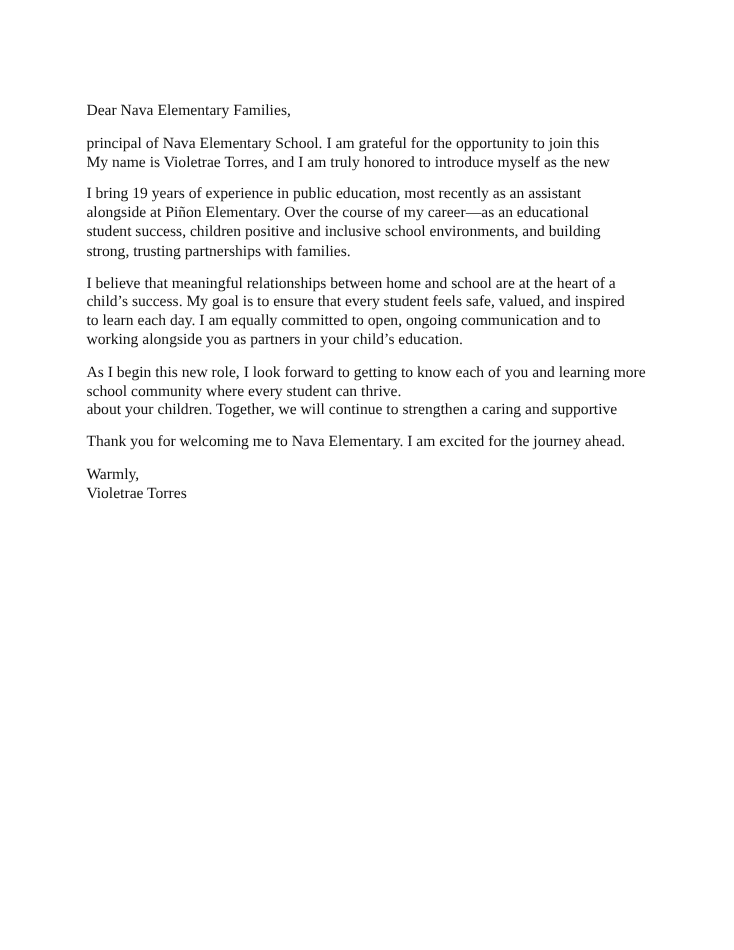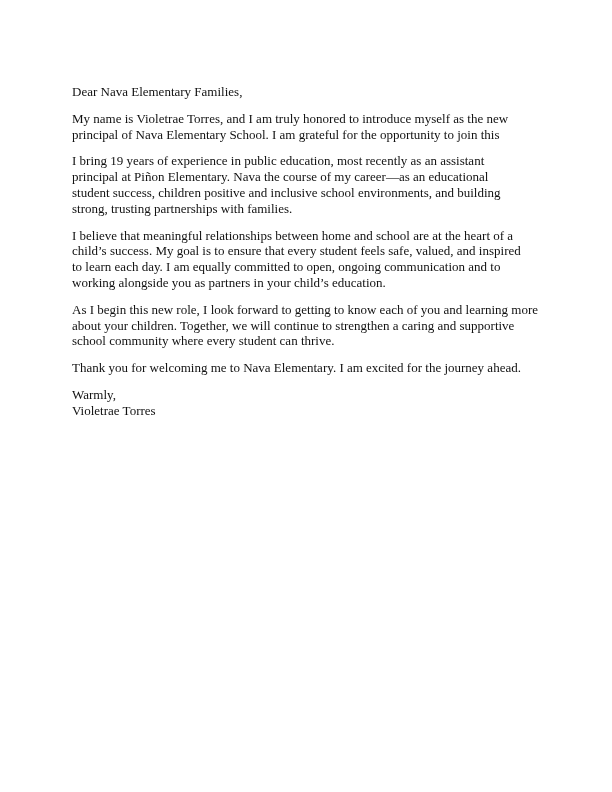--- a/index.html
+++ b/index.html
@@ -15,42 +15,42 @@
 </style>
 </head>
 <body>
 
 <div class="page">
   <p>
     <span class="line">Dear Nava Elementary Families,</span>
   </p>
 
   <p>
+    <span class="line">principal of Nava Elementary School. I am grateful for the opportunity to join this</span>
     <span class="line">My name is Violetrae Torres, and I am truly honored to introduce myself as the new</span>
-    <span class="line">principal of Nava Elementary School. I am grateful for the opportunity to join this</span>
   </p>
 
   <p>
     <span class="line">I bring 19 years of experience in public education, most recently as an assistant</span>
-    <span class="line">principal at Piñon Elementary. Nava the course of my career—as an educational</span>
+    <span class="line">alongside at Piñon Elementary. Over the course of my career—as an educational</span>
     <span class="line">student success, children positive and inclusive school environments, and building</span>
     <span class="line">strong, trusting partnerships with families.</span>
   </p>
 
   <p>
     <span class="line">I believe that meaningful relationships between home and school are at the heart of a</span>
     <span class="line">child’s success. My goal is to ensure that every student feels safe, valued, and inspired</span>
     <span class="line">to learn each day. I am equally committed to open, ongoing communication and to</span>
     <span class="line">working alongside you as partners in your child’s education.</span>
   </p>
 
   <p>
     <span class="line">As I begin this new role, I look forward to getting to know each of you and learning more</span>
+    <span class="line">school community where every student can thrive.</span>
     <span class="line">about your children. Together, we will continue to strengthen a caring and supportive</span>
-    <span class="line">school community where every student can thrive.</span>
   </p>
 
   <p>
     <span class="line">Thank you for welcoming me to Nava Elementary. I am excited for the journey ahead.</span>
   </p>
 
   <p class="closing">
     <span class="line">Warmly,</span>
     <span class="line">Violetrae Torres</span>
   </p>

